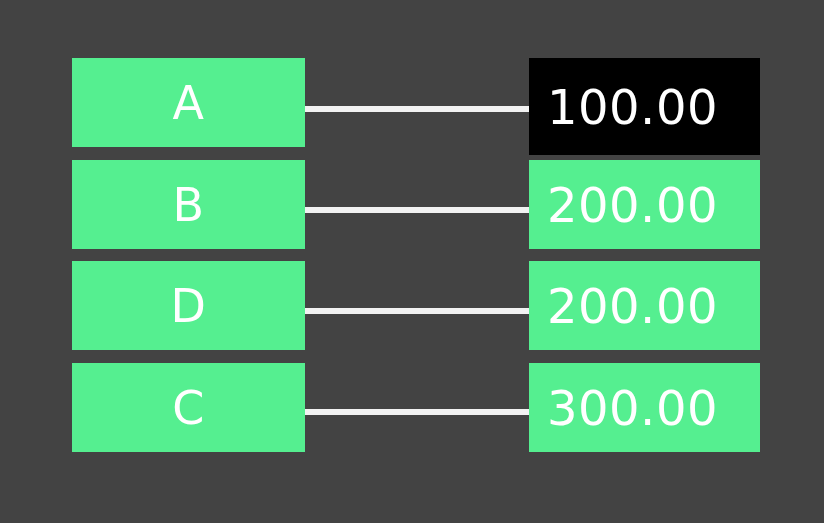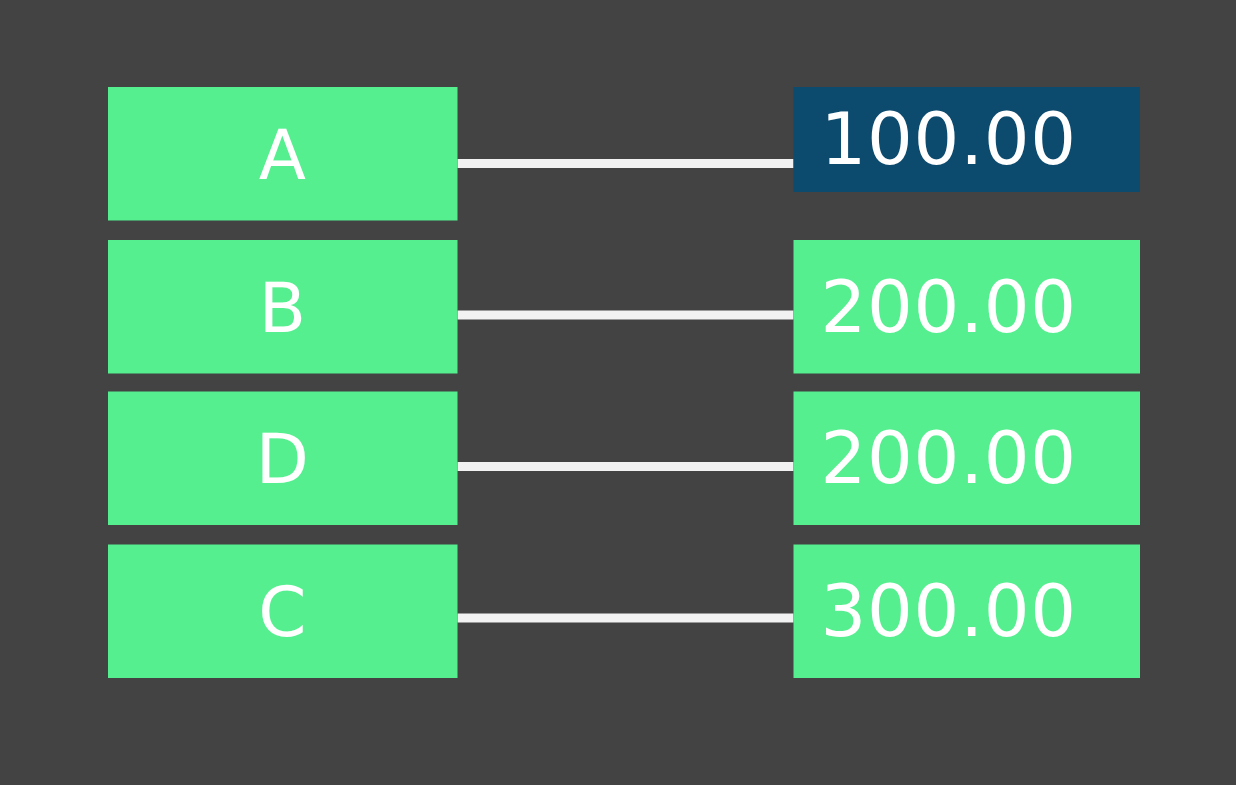--- a/index.html
+++ b/index.html
@@ -73,21 +73,21 @@
       </div>
       <div class="node source" style="left: 72px; top: 160px; width: 233px; height: 89px; background: rgb(85, 239, 144);">
         <span class="node-label" style="color: rgb(255, 255, 255);">B</span>
       </div>
       <div class="node source" style="left: 72px; top: 261px; width: 233px; height: 89px; background: rgb(85, 239, 144);">
         <span class="node-label" style="color: rgb(255, 255, 255);">D</span>
       </div>
       <div class="node source" style="left: 72px; top: 363px; width: 233px; height: 89px; background: rgb(85, 239, 144);">
         <span class="node-label" style="color: rgb(255, 255, 255);">C</span>
       </div>
-      <div class="node target" style="left: 529px; top: 58px; width: 231px; height: 70px; background: #0c4a6e;">
+      <div class="node target" style="left: 529px; top: 58px; width: 231px; height: 97px; background: #000000;">
         <span class="node-label" style="color: rgb(255, 255, 255);">100.00</span>
       </div>
       <div class="node target" style="left: 529px; top: 160px; width: 231px; height: 89px; background: rgb(85, 239, 144);">
         <span class="node-label" style="color: rgb(255, 255, 255);">200.00</span>
       </div>
       <div class="node target" style="left: 529px; top: 261px; width: 231px; height: 89px; background: rgb(85, 239, 144);">
         <span class="node-label" style="color: rgb(255, 255, 255);">200.00</span>
       </div>
       <div class="node target" style="left: 529px; top: 363px; width: 231px; height: 89px; background: rgb(85, 239, 144); align-items: center;">
         <span class="node-label" style="color: rgb(255, 255, 255);">300.00</span>

